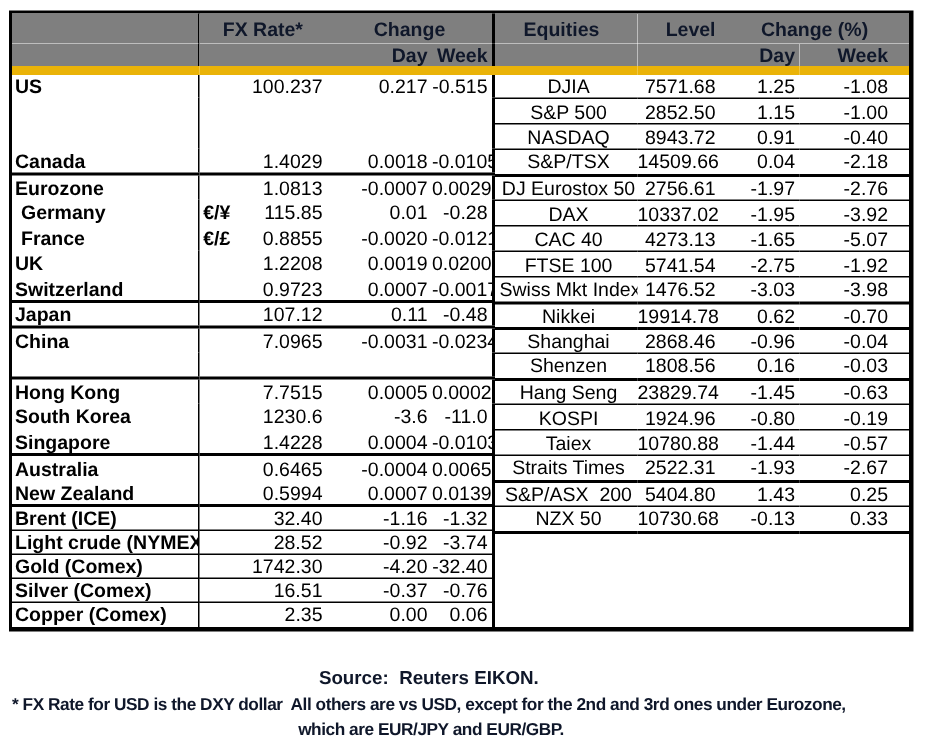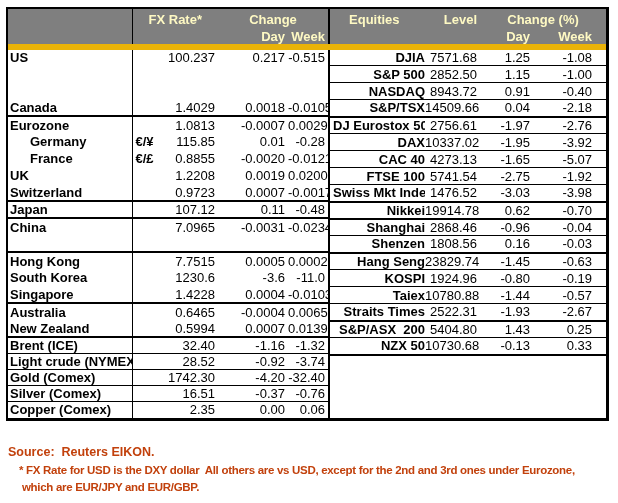--- a/index.html
+++ b/index.html
@@ -11,44 +11,44 @@
     position:absolute; left:6px; top:7px;
     display:flex; align-items:flex-start;
     border:2px solid #000; border-right-width:3px; border-bottom-width:3px;
     background:#fff;
   }
   table { border-collapse:collapse; table-layout:fixed; }
   table.fx { width:321px; border-right:2px solid #000; }
   table.eq { width:276px; }
 
   td,th { padding:0; font-size:13px; color:#000; overflow:hidden; white-space:pre; vertical-align:middle; }
-  thead th { background:#7f7f7f; color:#fef9c3; font-weight:bold; }
+  thead th { background:#7f7f7f; color:#0f172a; font-weight:bold; }
   tr.h1 { height:20px; }
   tr.h2 { height:18px; }
   tr.h2 th { border-bottom:6px solid #eab308; }
   tr.r  { height:17px;margin-left:16px; }
   tr.cm { height:16px;margin-top:45px; }
 
   .hc { text-align:center; }
   .hr { text-align:right; padding-right:3px; }
   .he { text-align:left; padding-left:19px; }
 
   .n  { text-align:left; padding-left:2px; font-weight:bold; border-right:1px solid #000; }
-  .ind{ padding-left:22px; }
+  .ind{ padding-left:6px; }
   .s  { text-align:left; padding-left:3px; font-weight:bold; }
   .v  { text-align:right; padding-right:3px; font-weight:normal; }
-  .en { text-align:right; padding-left:3px; font-weight:bold; }
+  .en { text-align:center; padding-left:3px; font-weight:normal; }
   .wk { padding-right:14px; }
 
   tr.thin  td { border-bottom:1px solid #000; }
   tr.thick td { border-bottom:2px solid #000; }
 
-  .footer { position:absolute; left:8px; top:445px; color:#c2410c; font-weight:bold; }
+  .footer { position:absolute; left:8px; top:445px; color:#0f172a; font-weight:bold;text-align:center; }
   .src  { font-size:12.5px; margin-bottom:3px; white-space:pre; }
-  .note { font-size:11.5px; line-height:16.5px; letter-spacing:-0.3px; white-space:pre;margin-left:11px; }
+  .note { font-size:11.5px; line-height:16.5px; letter-spacing:-0.3px; white-space:pre; }
 </style>
 </head>
 <body>
 
 <div class="canvas">
   <div class="tablewrap">
 
     <table class="fx">
       <colgroup>
           <col style="width:124px">

